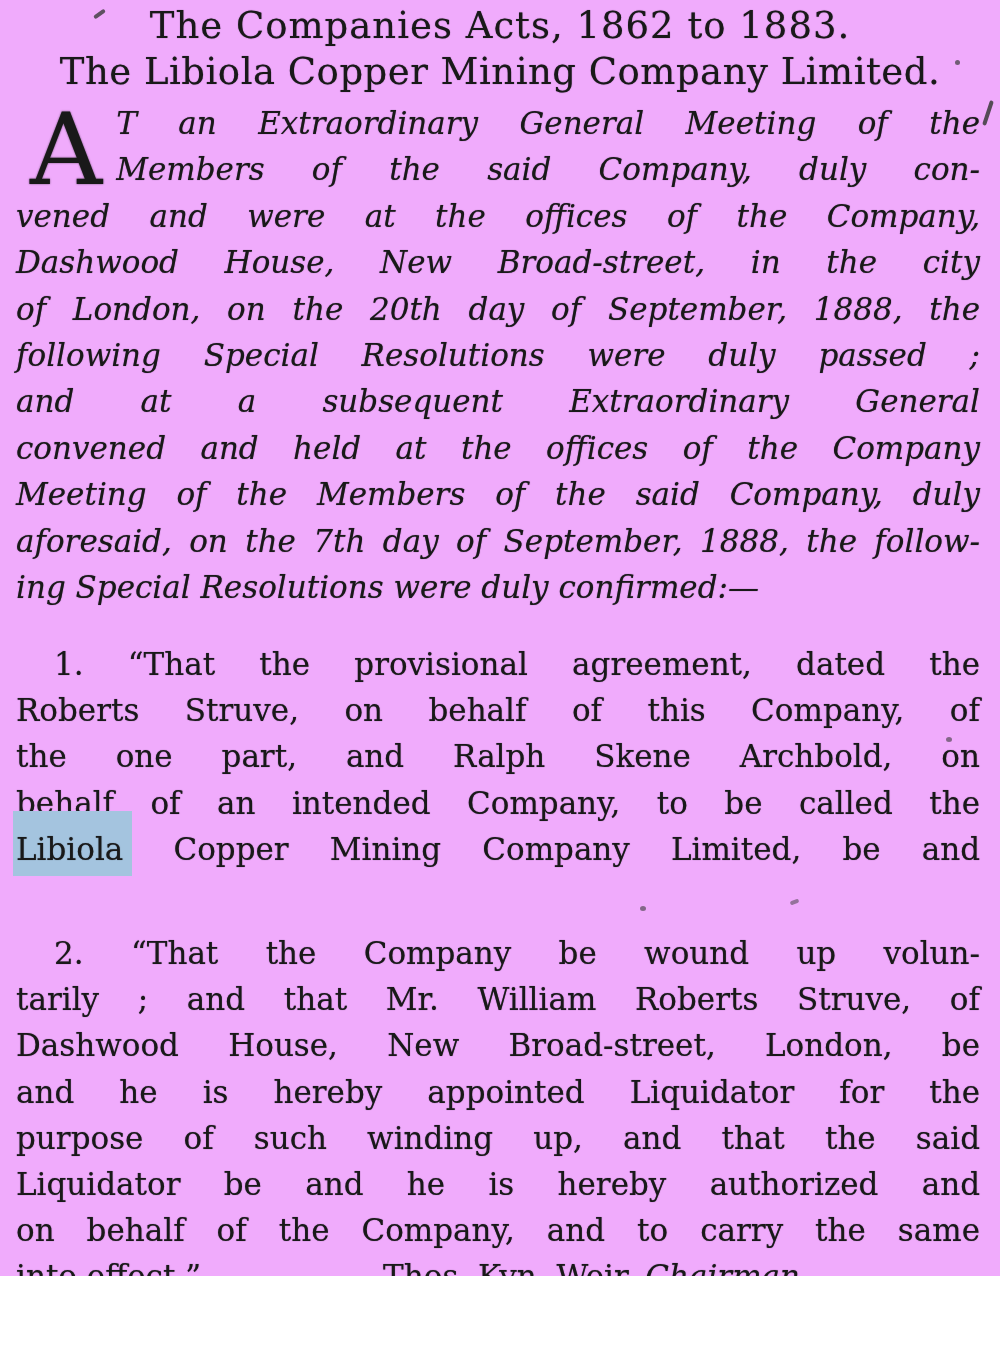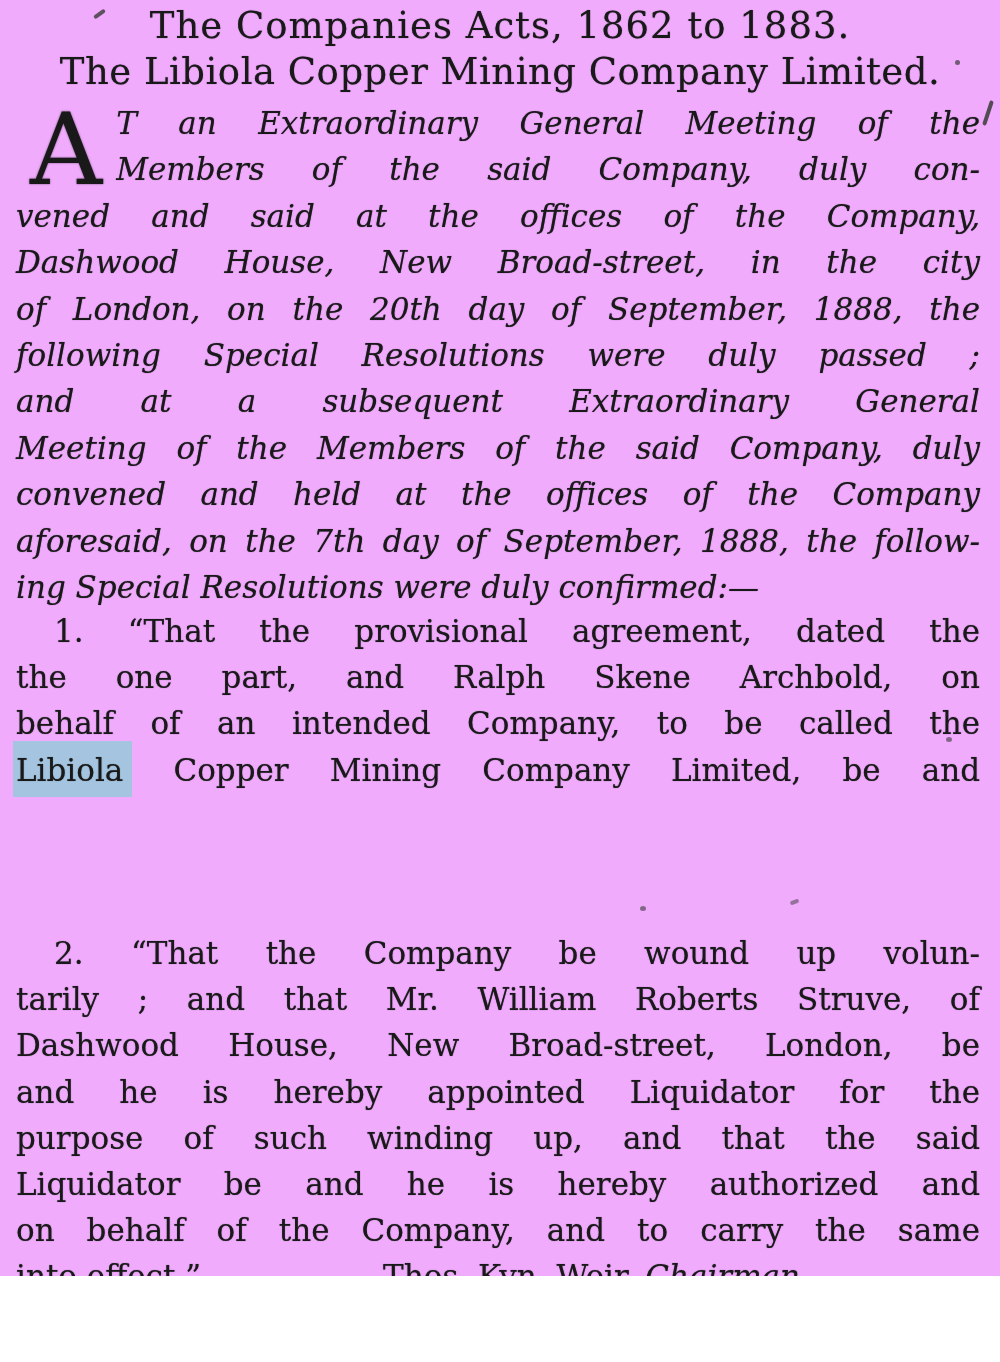--- a/index.html
+++ b/index.html
@@ -22,42 +22,42 @@
   #title1 { top: 4px;  font-size: 37px; letter-spacing: 1px; }
   #title2 { top: 50px; font-size: 37px; letter-spacing: 0.5px; }
 
   .block {
     position: absolute;
     left: 16px;
     width: 964px;
     font-size: 31px;
   }
   #intro { top: 100px; line-height: 46.4px; font-style: italic; }
-  #res1  { top: 608px; line-height: 46.2px; }
+  #res1  { top: 641px; line-height: 46.2px; }
   #res2  { top: 930px; line-height: 46.2px; }
 
   .line {
     text-align: justify;
     text-align-last: justify;
   }
   .line.last { text-align-last: left; }
   .first-indent { text-indent: 38px; }
 
   .dropcap {
     float: left;
     font-style: normal;
     font-size: 100px;
     line-height: 80px;
     padding: 10px 14px 0 14px;
     text-shadow: 0 0 2px rgba(10,10,10,0.6);
   }
 
   .hl {
     background: #a4c4df;
-    padding: 11px 9px 9px 3px;
+    padding: 20px 9px 9px 3px;
     margin-left: -3px;
   }
 
   .sig-line { text-align: center; text-align-last: left; white-space: nowrap; }
   .sig-name { margin-left: 182px; }
   .sig-role { font-style: italic; margin-left: 10px; }
 
   
   .artifact { position: absolute; background: #3a3a3a; border-radius: 2px; }
   #art-tick1   { left: 93px;  top: 12px;   width: 13px; height: 4px; transform: rotate(-35deg); opacity: .8; }
@@ -74,33 +74,34 @@
 
 <div class="page">
 
   <div id="title1" class="title">The Companies Acts, 1862 to 1883.</div>
   <div id="title2" class="title">The Libiola Copper Mining Company Limited.</div>
 
   <div id="intro" class="block">
     <span class="dropcap">A</span>
     <div class="line">T an Extraordinary General Meeting of the</div>
     <div class="line">Members of the said Company, duly con-</div>
-    <div class="line">vened and said at the offices of the Company,</div>
+    <div class="line">vened and were at the offices of the Company,</div>
     <div class="line">Dashwood House, New Broad-street, in the city</div>
     <div class="line">of London, on the 20th day of September, 1888, the</div>
     <div class="line">following Special Resolutions were duly passed ;</div>
     <div class="line">and at a subsequent Extraordinary General</div>
+    <div class="line">convened and held at the offices of the Company</div>
     <div class="line">Meeting of the Members of the said Company, duly</div>
-    <div class="line">convened and held at the offices of the Company</div>
     <div class="line">aforesaid, on the 7th day of September, 1888, the follow-</div>
     <div class="line last">ing Special Resolutions were duly confirmed:—</div>
   </div>
 
   <div id="res1" class="block">
     <div class="line first-indent">1. “That the provisional agreement, dated the</div>
+    <div class="line">Roberts Struve, on behalf of this Company, of</div>
     <div class="line">the one part, and Ralph Skene Archbold, on</div>
     <div class="line">behalf of an intended Company, to be called the</div>
     <div class="line"><span class="hl">Libiola</span><span> Copper Mining Company Limited, be and</span></div>
   </div>
 
   <div id="res2" class="block">
     <div class="line first-indent">2. “That the Company be wound up volun-</div>
     <div class="line">tarily ; and that Mr. William Roberts Struve, of</div>
     <div class="line">Dashwood House, New Broad-street, London, be</div>
     <div class="line">and he is hereby appointed Liquidator for the</div>

